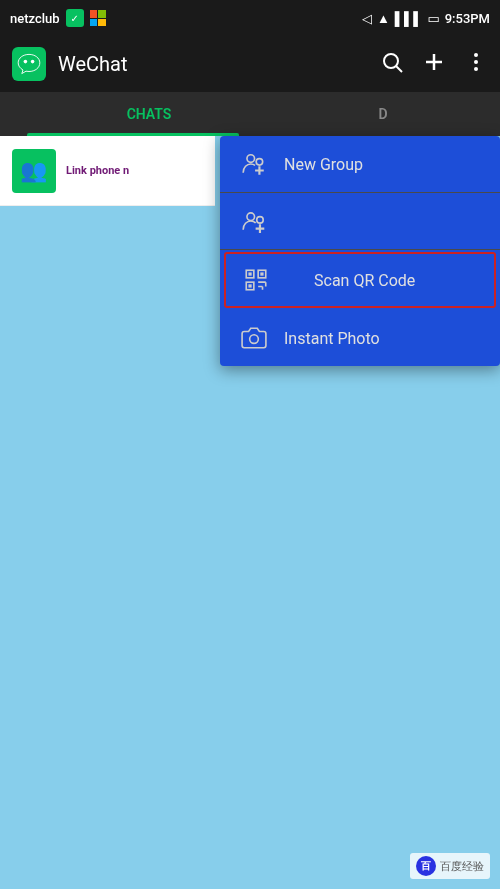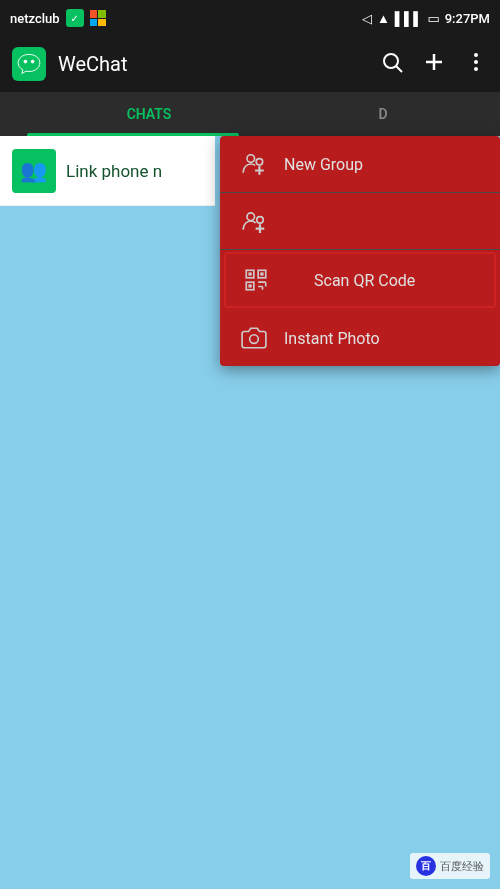--- a/index.html
+++ b/index.html
@@ -161,35 +161,35 @@
       flex-shrink: 0;
       display: flex;
       align-items: center;
       justify-content: center;
     }
     .chat-avatar-icon {
       font-size: 22px;
       color: white;
     }
     .chat-text {
-      font-size: 17px;
-      color: #14532d;
-      font-weight: 400;
+      font-size: 11px;
+      color: #701a75;
+      font-weight: 700;
       white-space: nowrap;
       overflow: hidden;
       text-overflow: ellipsis;
     }
 
     
     .dropdown-menu {
       position: absolute;
       top: 0;
       right: 0;
       width: 280px;
-      background: #b91c1c;
+      background: #1d4ed8;
       border-radius: 4px;
       overflow: hidden;
       z-index: 100;
       box-shadow: 0 4px 16px rgba(0,0,0,0.4);
     }
     .menu-item {
       display: flex;
       align-items: center;
       padding: 14px 20px;
       gap: 16px;
@@ -261,21 +261,21 @@
   </div>
   <div class="status-right">
 
     <span>◁</span>
 
     <span>▲</span>
 
     <span>▌▌▌</span>
 
     <span>▭</span>
-    <span>9:27PM</span>
+    <span>9:53PM</span>
   </div>
 </div>
 
 <div class="top-bar">
   <div class="wechat-icon">
     <svg viewBox="0 0 40 40" width="24" height="24" fill="white">
       <circle cx="14" cy="16" r="3" fill="white"></circle>
       <circle cx="26" cy="16" r="3" fill="white"></circle>
       <path d="M20 4 C10 4 2 10 2 18 C2 23 5 27 10 30 L8 36 L15 32 C16.6 32.3 18.3 32.5 20 32.5 C30 32.5 38 26.5 38 18 C38 10 30 4 20 4Z" fill="rgba(255,255,255,0.3)" stroke="white" stroke-width="1.5" fill-opacity="0"></path>
     </svg>

